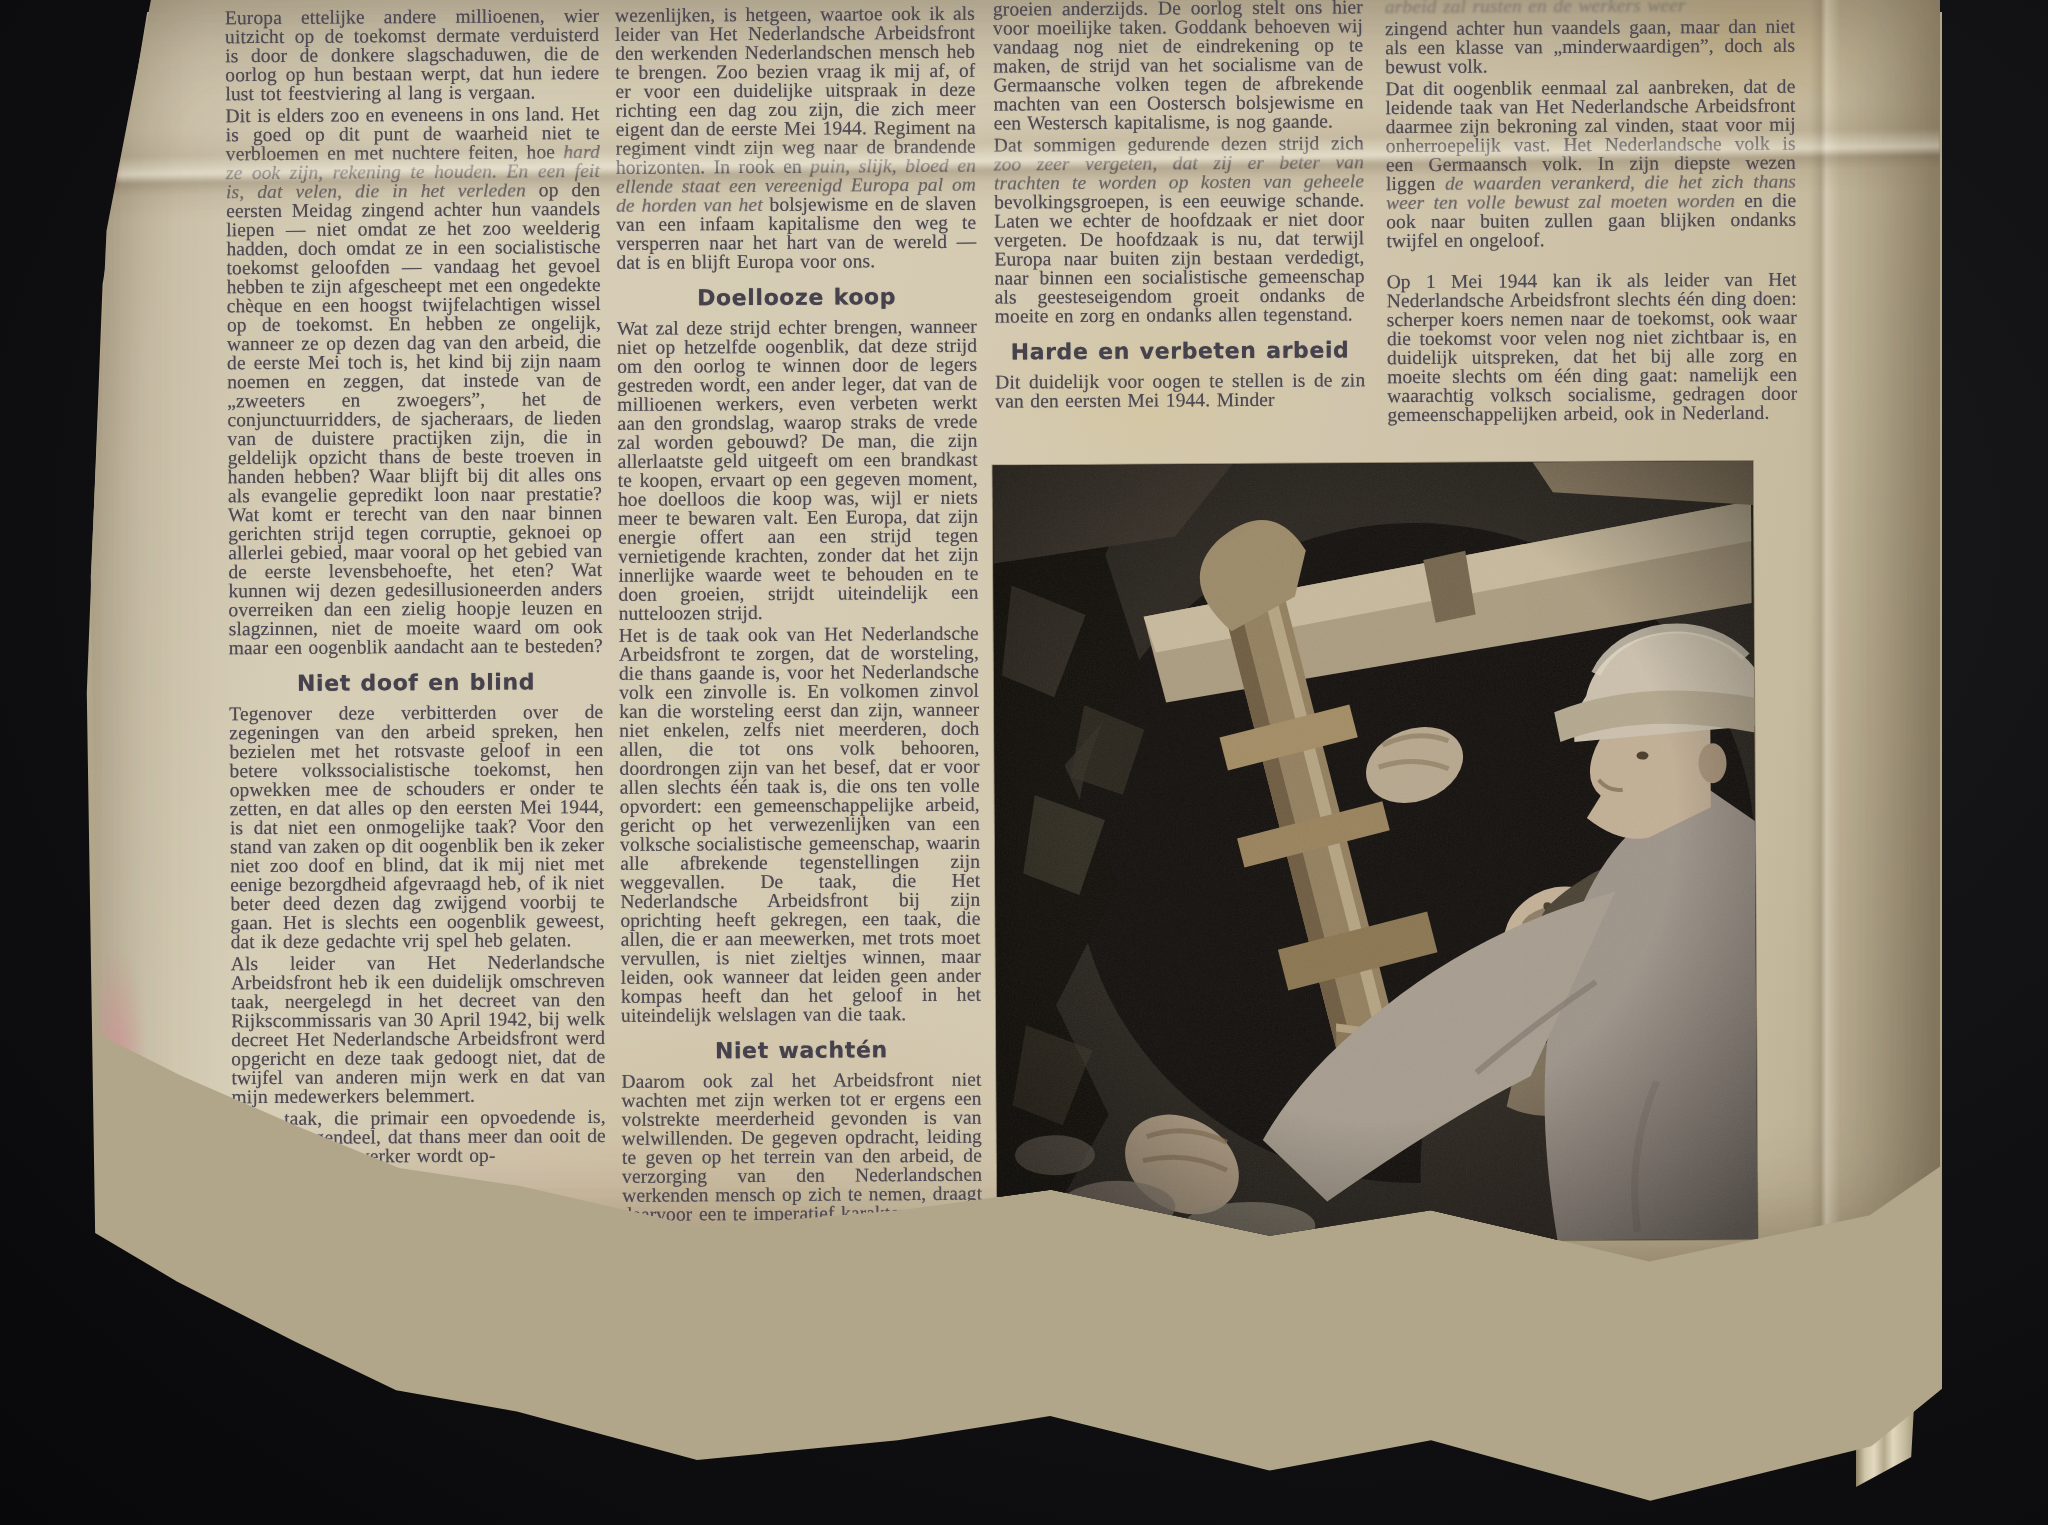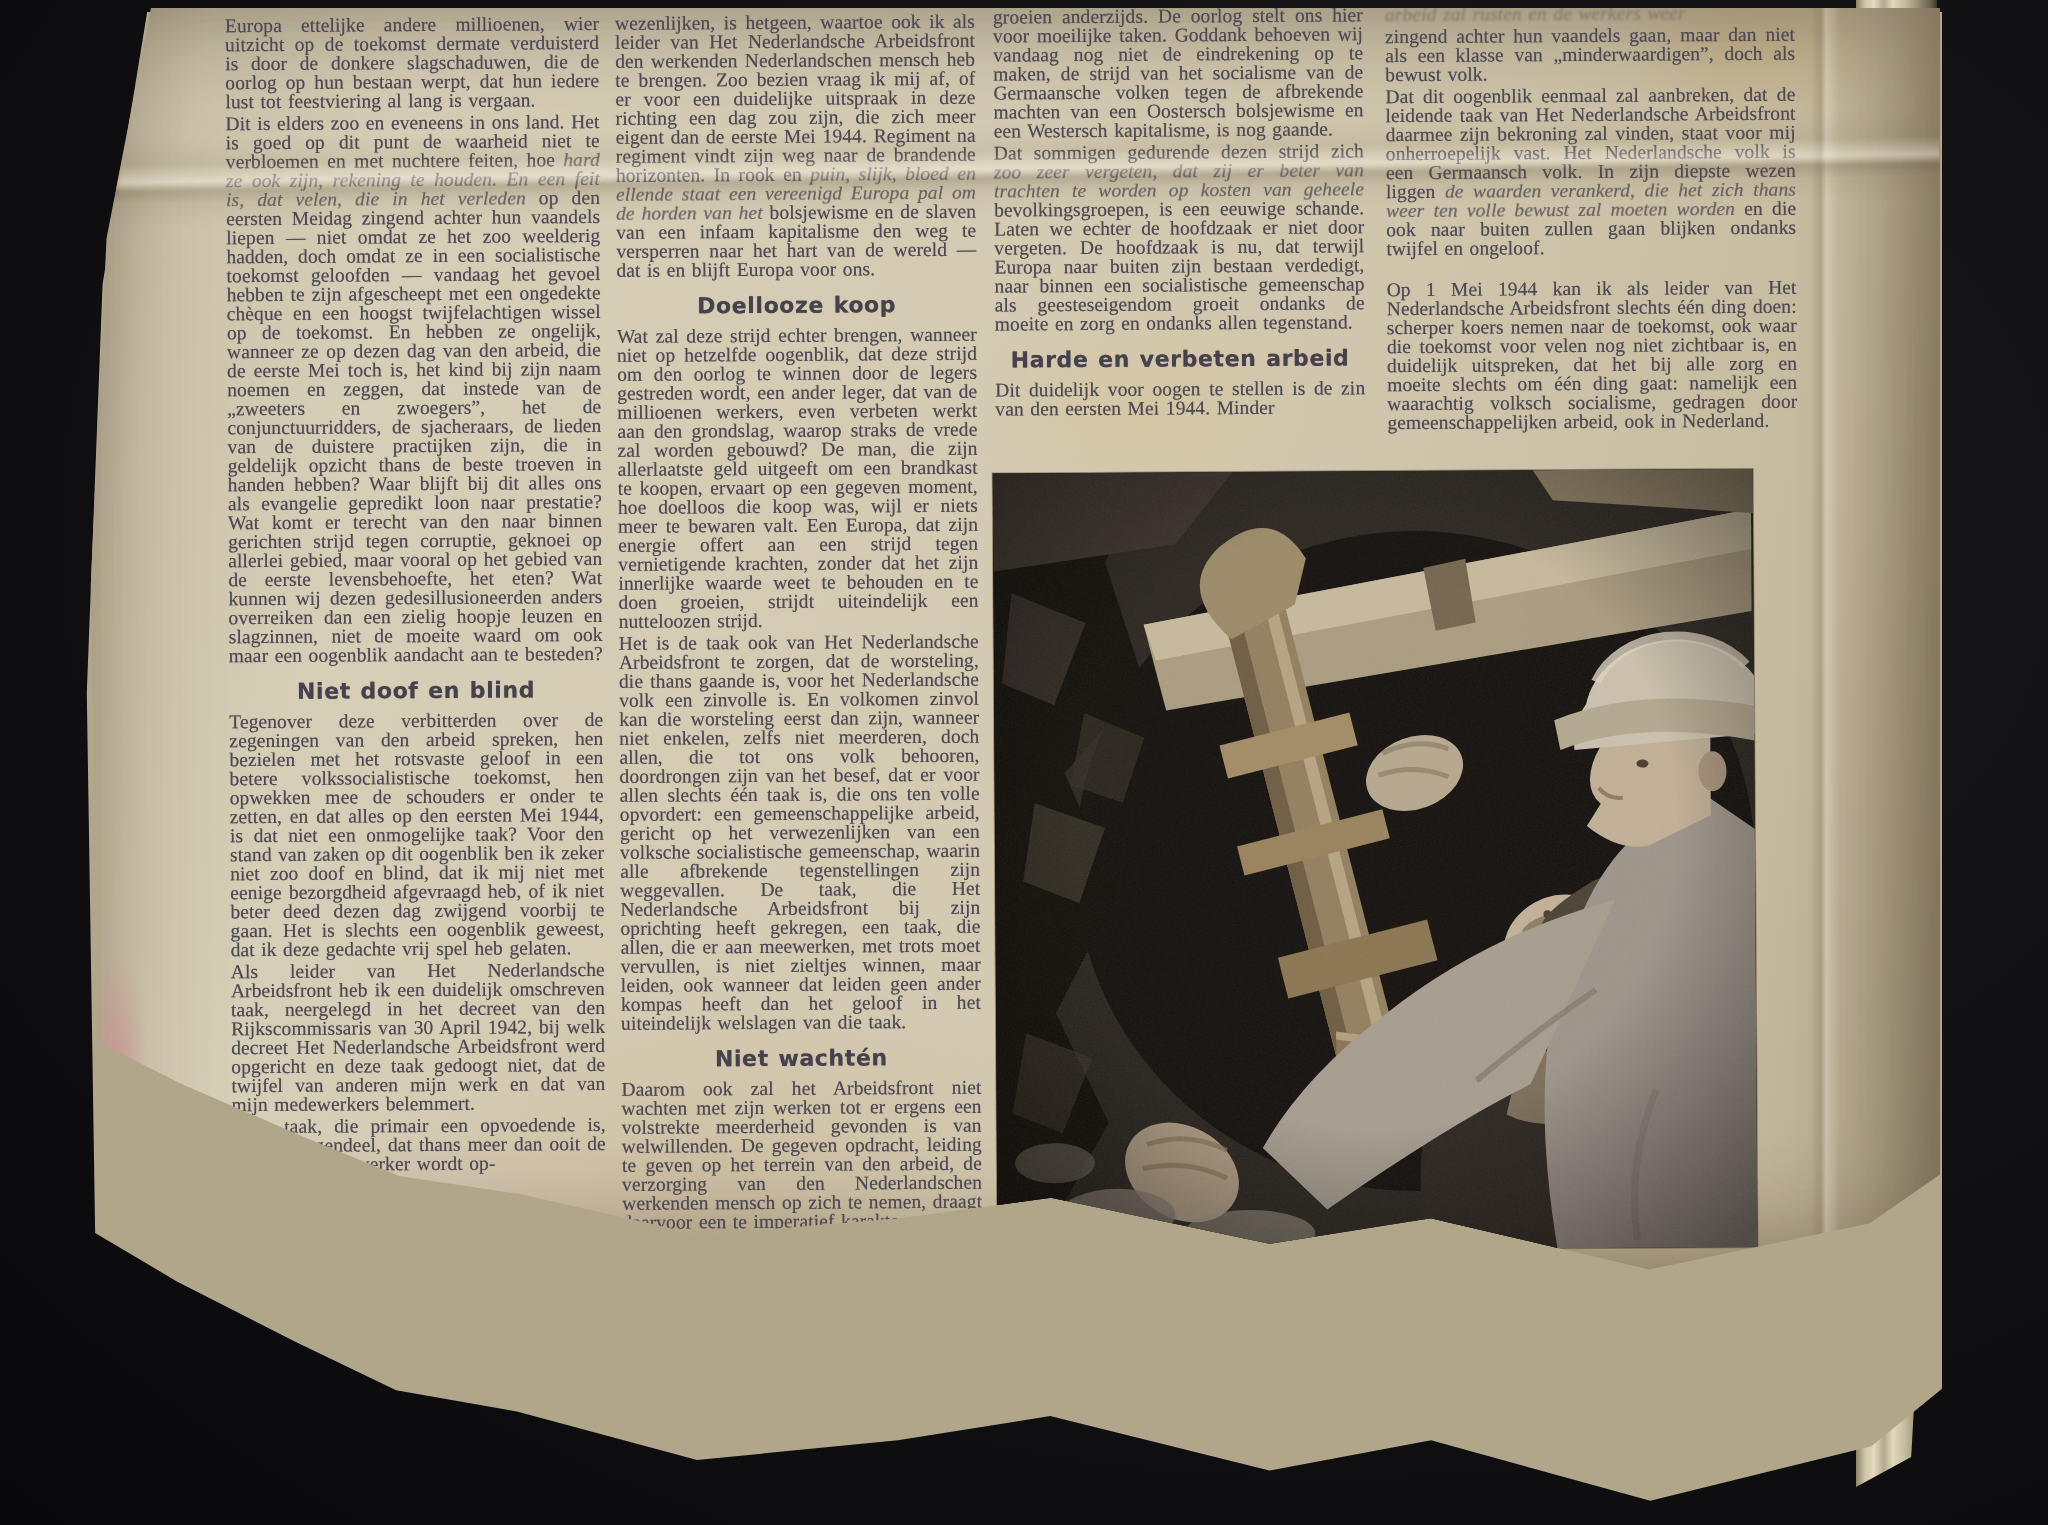--- a/index.html
+++ b/index.html
@@ -4,21 +4,21 @@
 <style>
   html,body{margin:0;padding:0;background:#060607;}
   .scene{position:relative;width:2048px;height:1525px;overflow:hidden;
     background:radial-gradient(ellipse at 65% 35%, #1d1c20 0%, #121214 50%, #08080a 100%);}
   
   .edge-stack{position:absolute;left:1856px;top:0;width:92px;height:1502px;
     background:linear-gradient(90deg,#8d8266 0px,#cfc5a9 9px,#e2d9c0 18px,#b4a98c 28px,#e0d7bd 37px,#c7bda1 48px,#9a8f73 62px,#6b6350 74px,#26231d 84px,rgba(0,0,0,0) 92px);
     clip-path:polygon(0 0,88% 0,92% 9%,78% 40%,80% 75%,60% 97%,0 99%);}
   .underpage{position:absolute;left:84px;top:12px;width:1858px;height:1513px;background:#b2a68a;
     clip-path:polygon(3.4% 0,100% 0,100% 91%,96.2% 94.8%,84.3% 98.4%,72.5% 94.4%,63.8% 96.4%,52% 92.8%,43.8% 94.4%,33% 95.7%,23.3% 92.5%,16.8% 91.1%,11.4% 87.9%,5% 83.9%,0.6% 80.7%,0.15% 45%,1% 18%);}
-  .page{position:absolute;left:88px;top:8px;width:1852px;height:1282px;
+  .page{position:absolute;left:88px;top:0;width:1852px;height:1282px;
     background:
       radial-gradient(ellipse 320px 210px at 1170px 1330px, rgba(160,128,76,0.45), rgba(160,128,76,0) 70%),
       radial-gradient(ellipse 270px 170px at 1060px 400px, rgba(214,198,158,0.6), rgba(214,198,158,0) 70%),
       radial-gradient(ellipse 200px 120px at 1660px 40px, rgba(190,162,104,0.35), rgba(190,162,104,0) 70%),
       radial-gradient(ellipse 420px 270px at 380px 1300px, rgba(208,162,150,0.28), rgba(208,162,150,0) 70%),
       radial-gradient(ellipse 500px 300px at 620px 1180px, rgba(186,160,116,0.25), rgba(186,160,116,0) 75%),
       linear-gradient(100deg,#b7ac92 0%,#cdc3ab 6%,#d7ceb7 16%,#d5cbb3 45%,#cfc4aa 70%,#c6ba9e 88%,#aca086 100%);
     box-shadow:inset 0 0 140px rgba(70,52,28,0.22), inset -50px 0 90px rgba(55,44,26,0.28), inset 0 -60px 90px rgba(80,60,35,0.25);
     clip-path:polygon(3.4% 0,100% 0,100% 91%,96.2% 94.8%,84.3% 98.4%,72.5% 94.4%,63.8% 96.4%,52% 92.8%,43.8% 94.4%,33% 95.7%,23.3% 92.5%,16.8% 91.1%,11.4% 87.9%,5% 83.9%,0.6% 80.7%,0.15% 45%,1% 18%);}
   .content{position:absolute;inset:0;transform:rotate(-0.35deg);transform-origin:45% 40%;}

